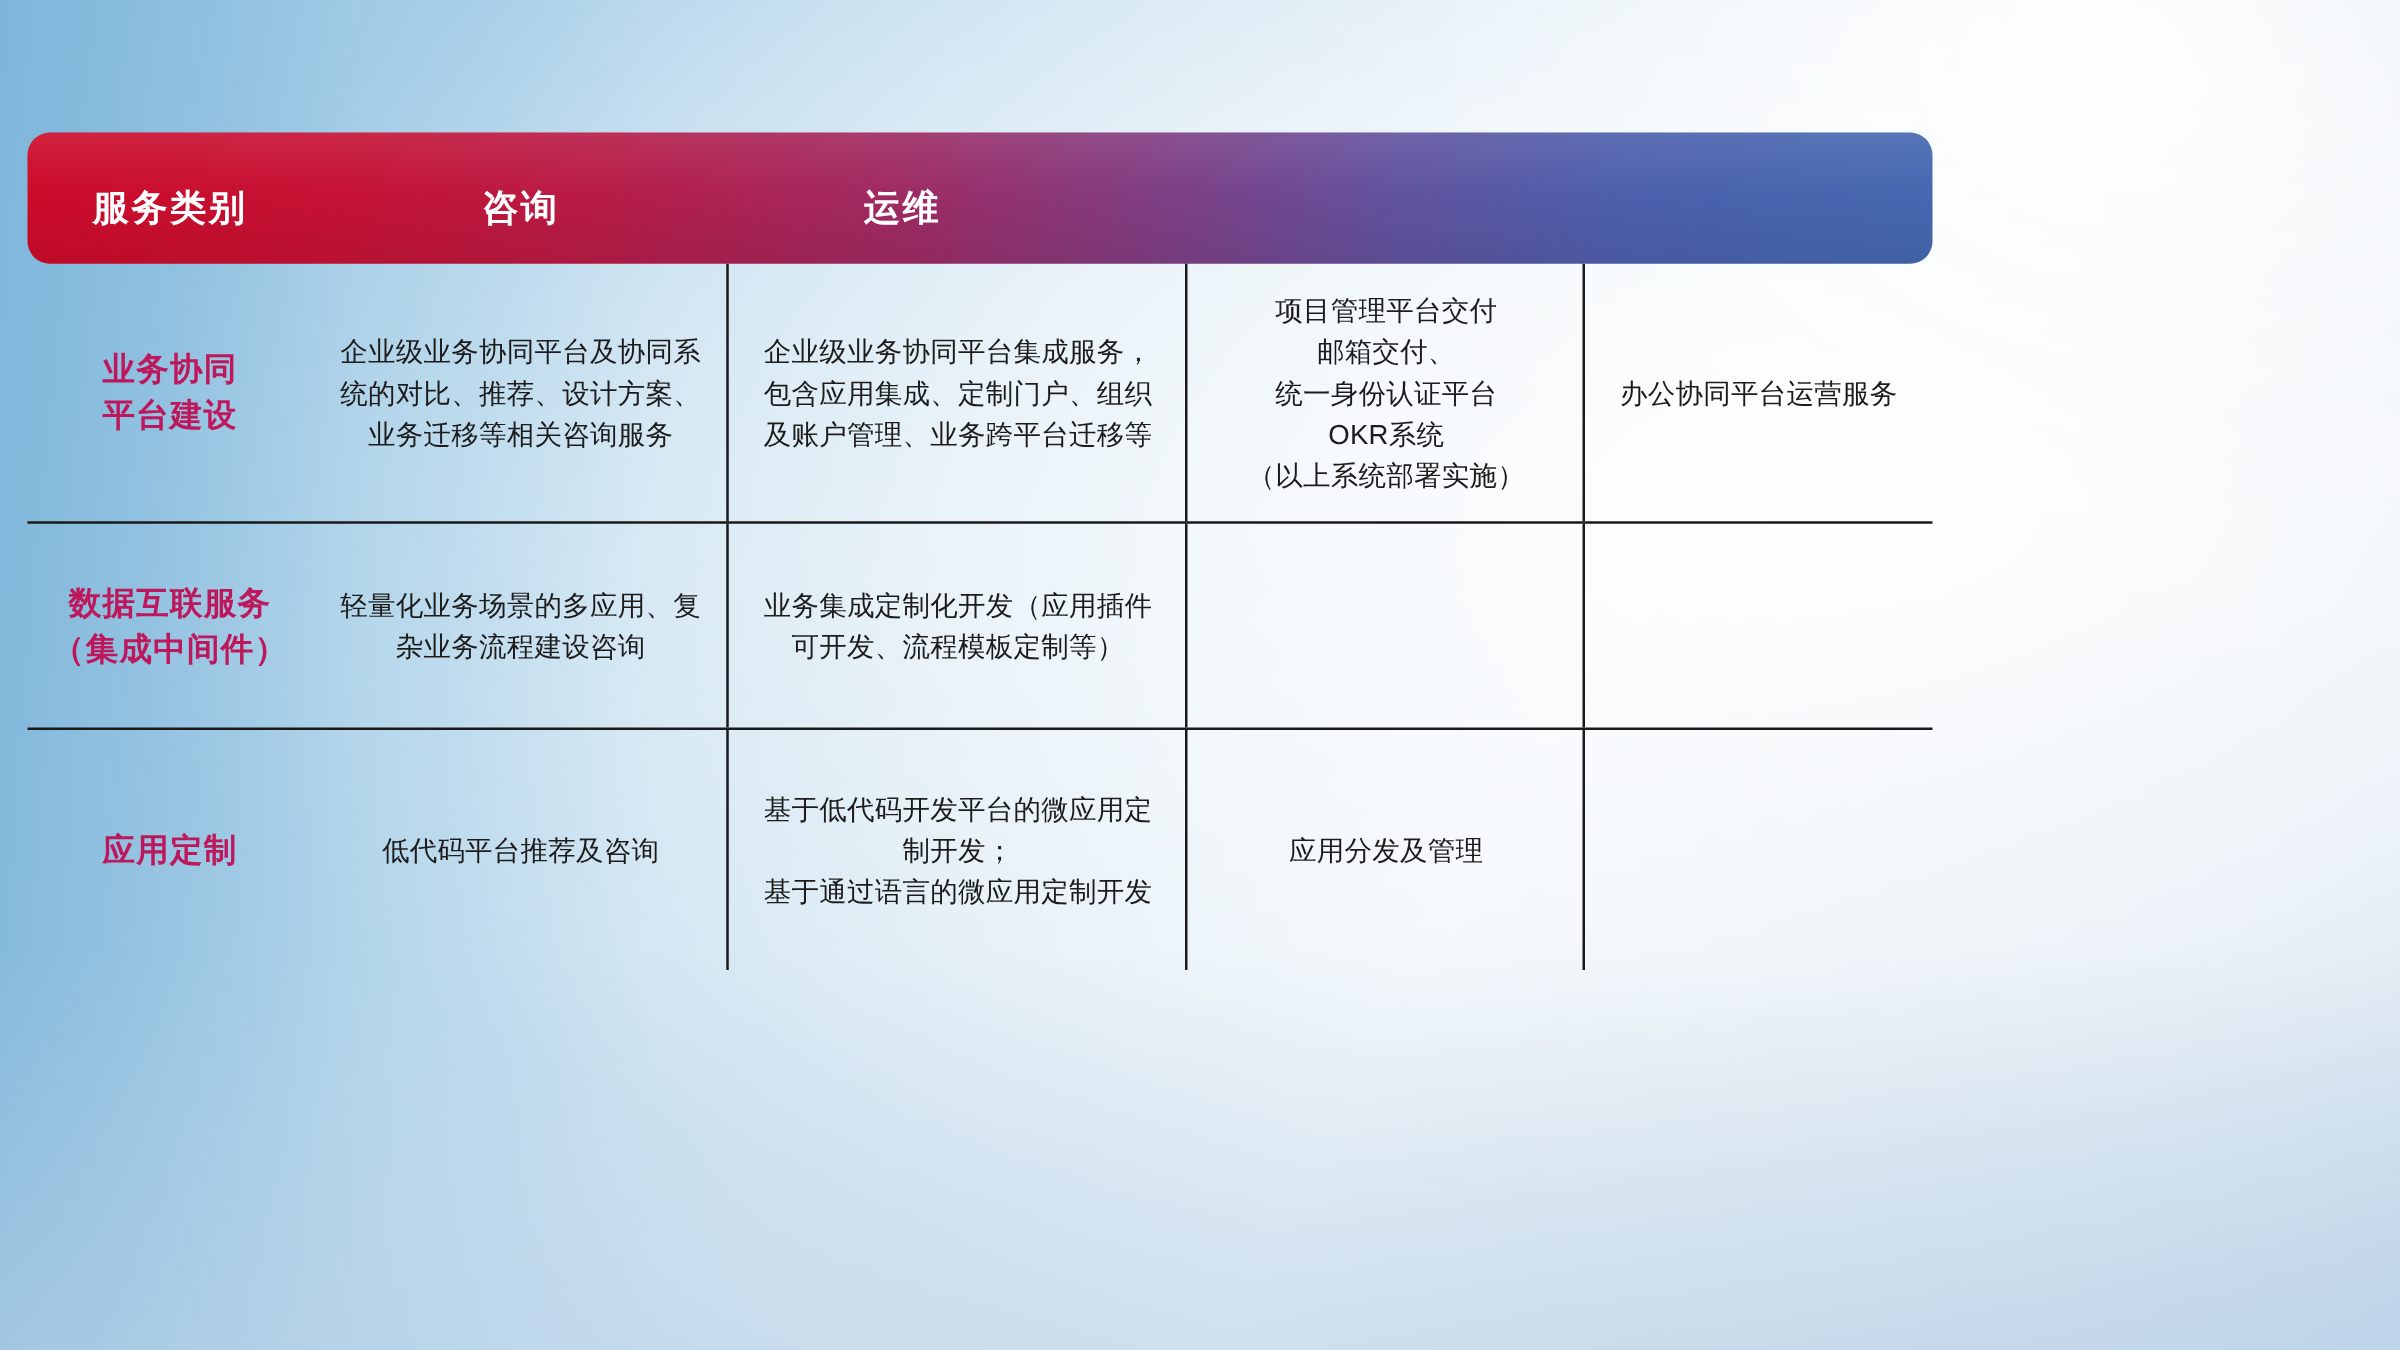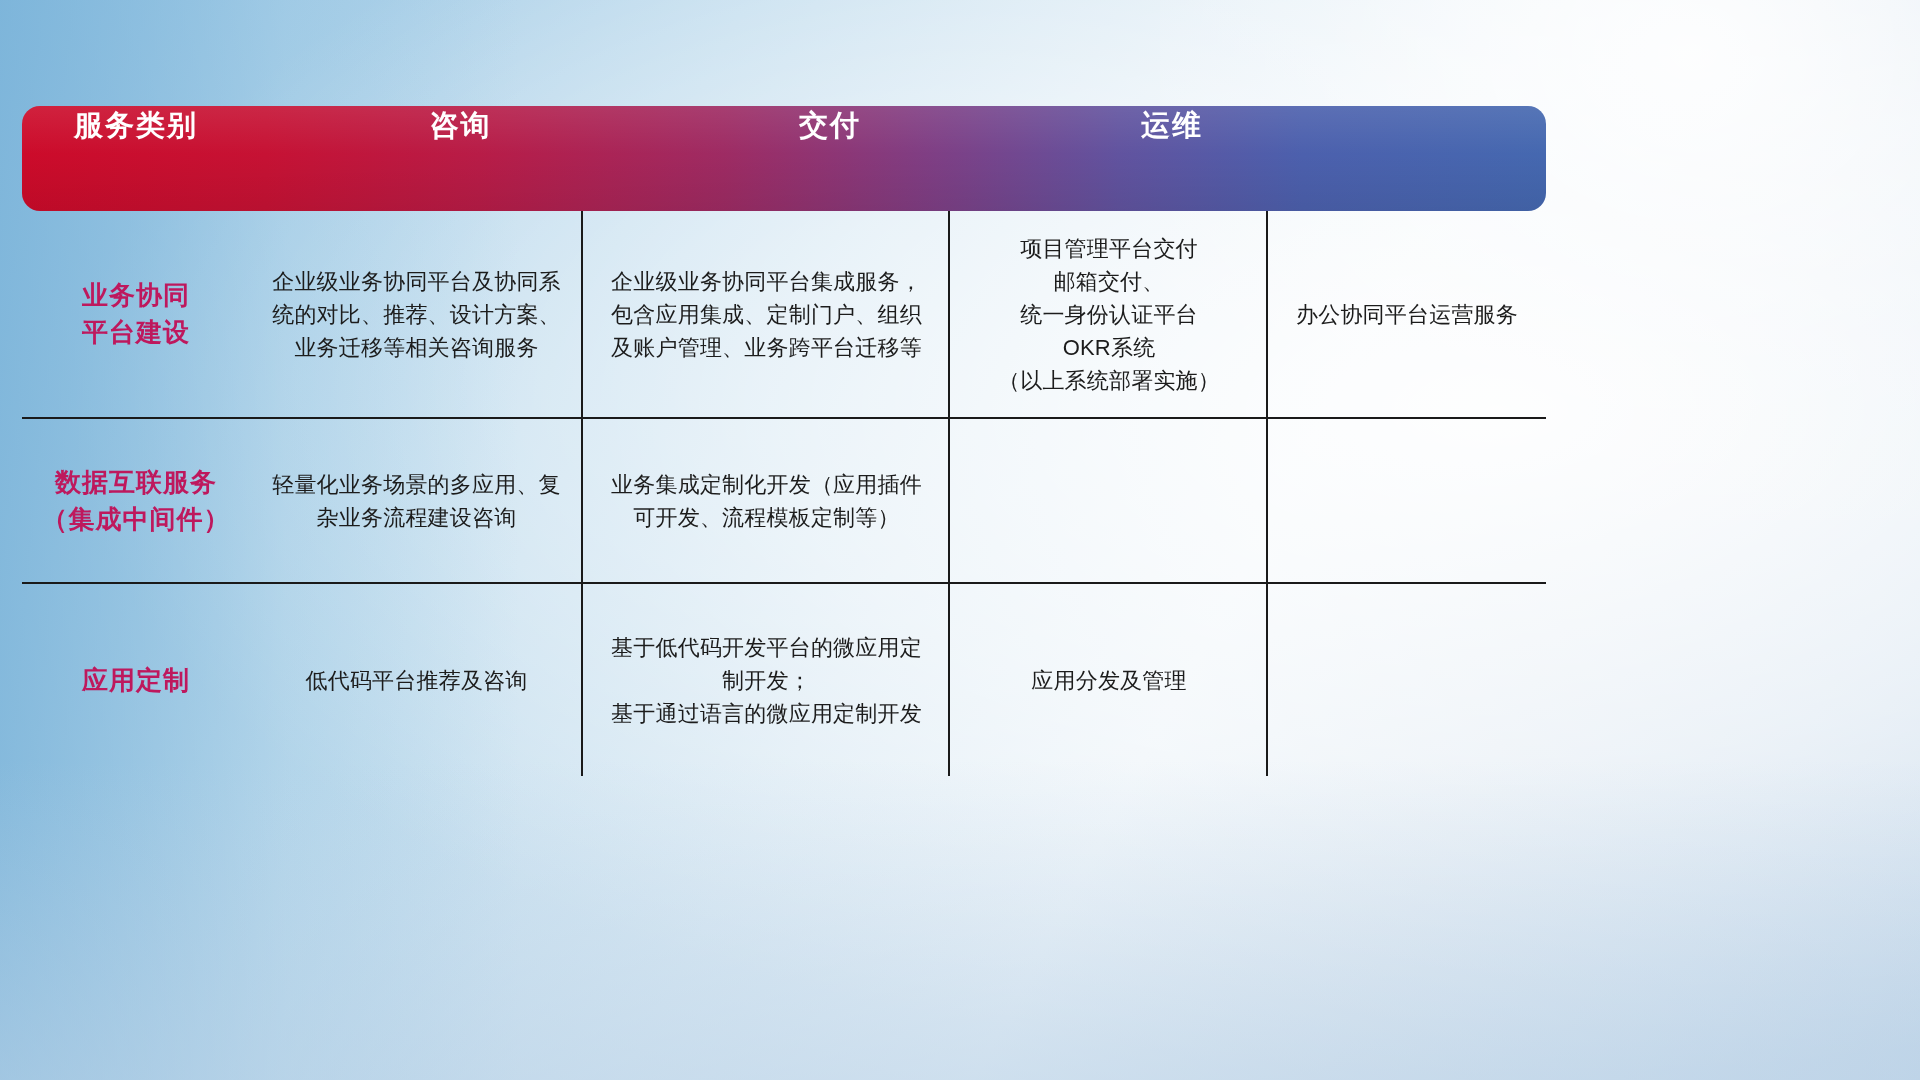--- a/index.html
+++ b/index.html
@@ -60,24 +60,23 @@
     background: linear-gradient(90deg,
       #cc0b2a 0%,
       #c61234 16%,
       #b81c47 30%,
       #9e2b63 46%,
       #7e3f85 60%,
       #61539f 72%,
       #4c60ad 84%,
       #4568b0 100%);
     display: flex;
-    align-items: flex-start;
+    align-items: flex-end;
     position: relative;
     overflow: hidden;
-    gap: 44px;
   }
   .thead::after {
     content: "";
     position: absolute;
     inset: 0;
     background: linear-gradient(180deg, rgba(255,255,255,0.09) 0%, rgba(255,255,255,0) 46%, rgba(0,0,0,0.07) 100%);
     pointer-events: none;
   }
 
   .th {
@@ -157,21 +156,20 @@
 
 <div class="bg-bloom-a"></div>
 <div class="bg-bloom-b"></div>
 <div class="bg-bloom-c"></div>
 
 <div id="table-wrap">
 
   <div class="thead">
     <div class="th c1">服务类别</div>
     <div class="th c2">咨询</div>
-    <div class="th c4">交付</div>
     <div class="th c5">运维</div>
   </div>
 
   <div class="tbody">
 
     <div class="trow r1">
       <div class="td c1">
         <span class="cat-label">业务协同
 平台建设</span>
       </div>

